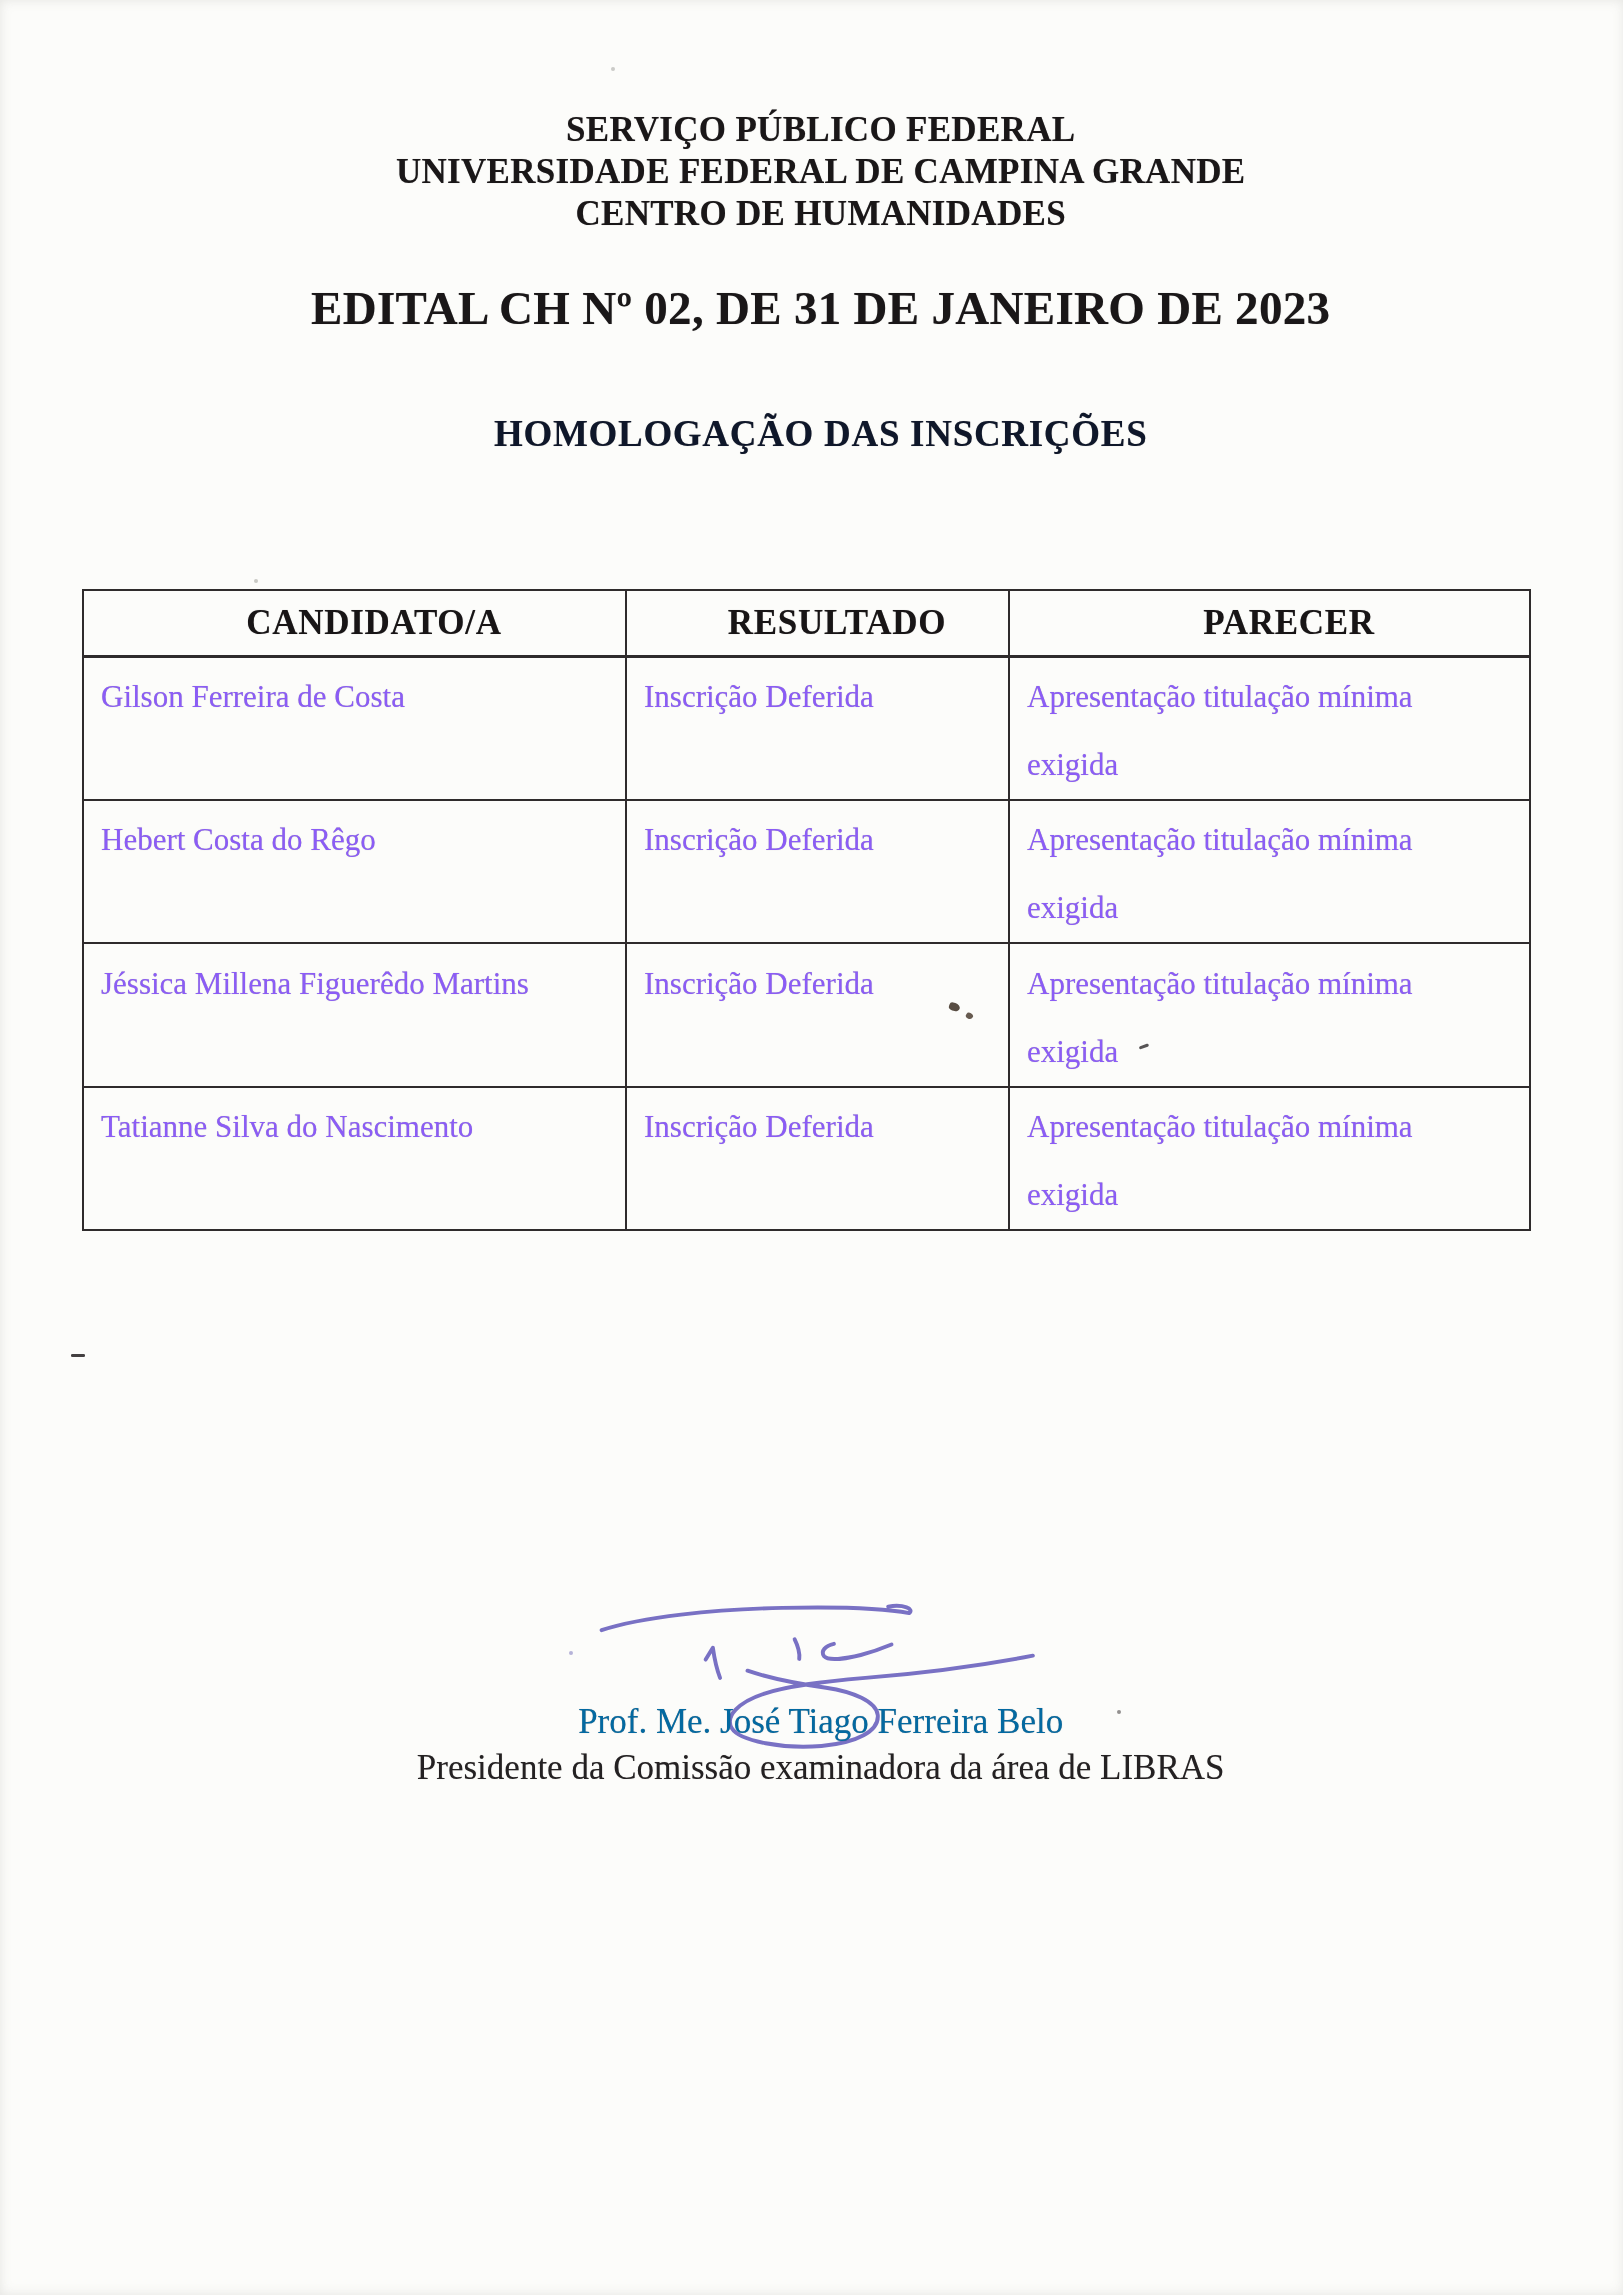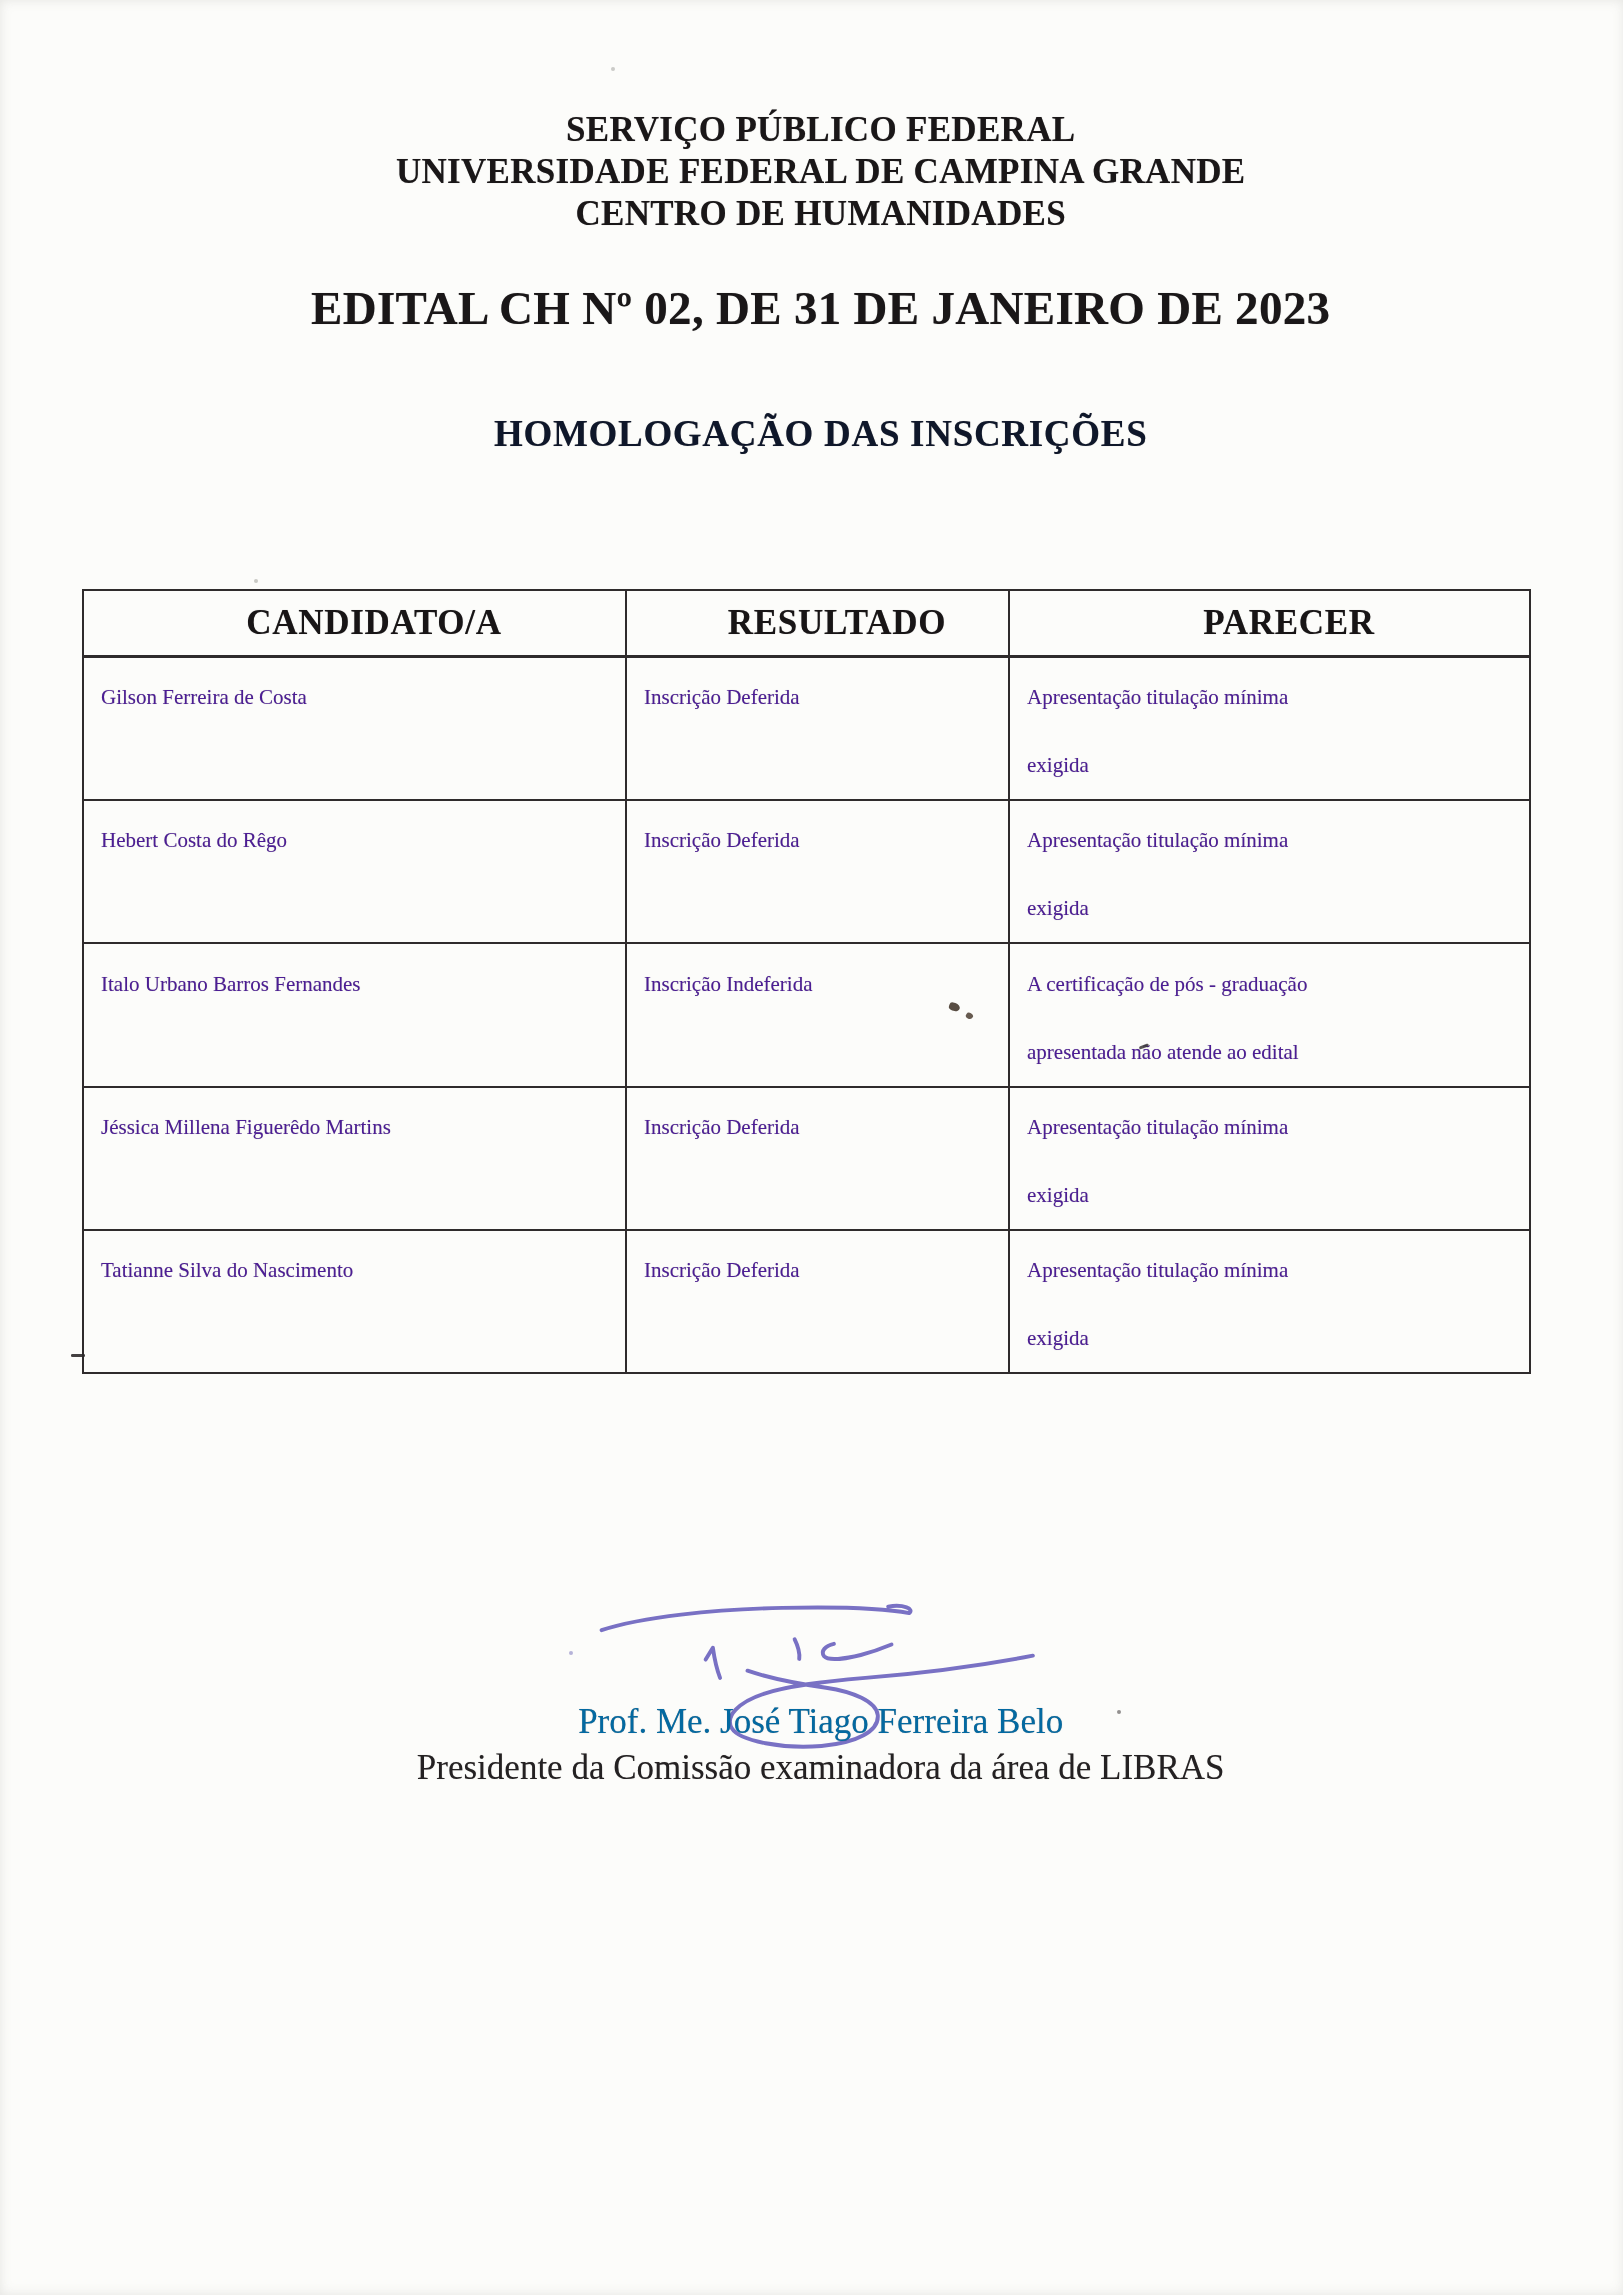--- a/index.html
+++ b/index.html
@@ -62,25 +62,25 @@
     font-weight: bold;
     letter-spacing: 0.7px;
     text-align: center;
     vertical-align: middle;
     color: #181516;
     text-shadow: 0 0 0.7px rgba(30,28,28,0.45);
   }
   .doc-table td {
     height: 111px;
     vertical-align: top;
-    font-size: 21px;
+    font-size: 31px;
     line-height: 68px;
     padding: 5.2px 17px 0 17px;
     white-space: pre-line;
-    color: #4c1d95;
+    color: #8b5cf6;
     text-shadow: 0 0 0.7px rgba(40,38,38,0.35);
     overflow: visible;
   }
   .col-candidato { width: 543px; }
   .col-resultado { width: 383px; }
   .col-parecer  { width: 521px; }
 
   .sig-name {
     top: 1700px;
     font-weight: normal;
@@ -144,26 +144,20 @@
         <td>Apresentação titulação mínima
 exigida</td>
       </tr>
       <tr>
         <td>Hebert Costa do Rêgo</td>
         <td>Inscrição Deferida</td>
         <td>Apresentação titulação mínima
 exigida</td>
       </tr>
       <tr>
-        <td>Italo Urbano Barros Fernandes</td>
-        <td>Inscrição Indeferida</td>
-        <td>A certificação de pós - graduação
-apresentada não atende ao edital</td>
-      </tr>
-      <tr>
         <td>Jéssica Millena Figuerêdo Martins</td>
         <td>Inscrição Deferida</td>
         <td>Apresentação titulação mínima
 exigida</td>
       </tr>
       <tr>
         <td>Tatianne Silva do Nascimento</td>
         <td>Inscrição Deferida</td>
         <td>Apresentação titulação mínima
 exigida</td>

